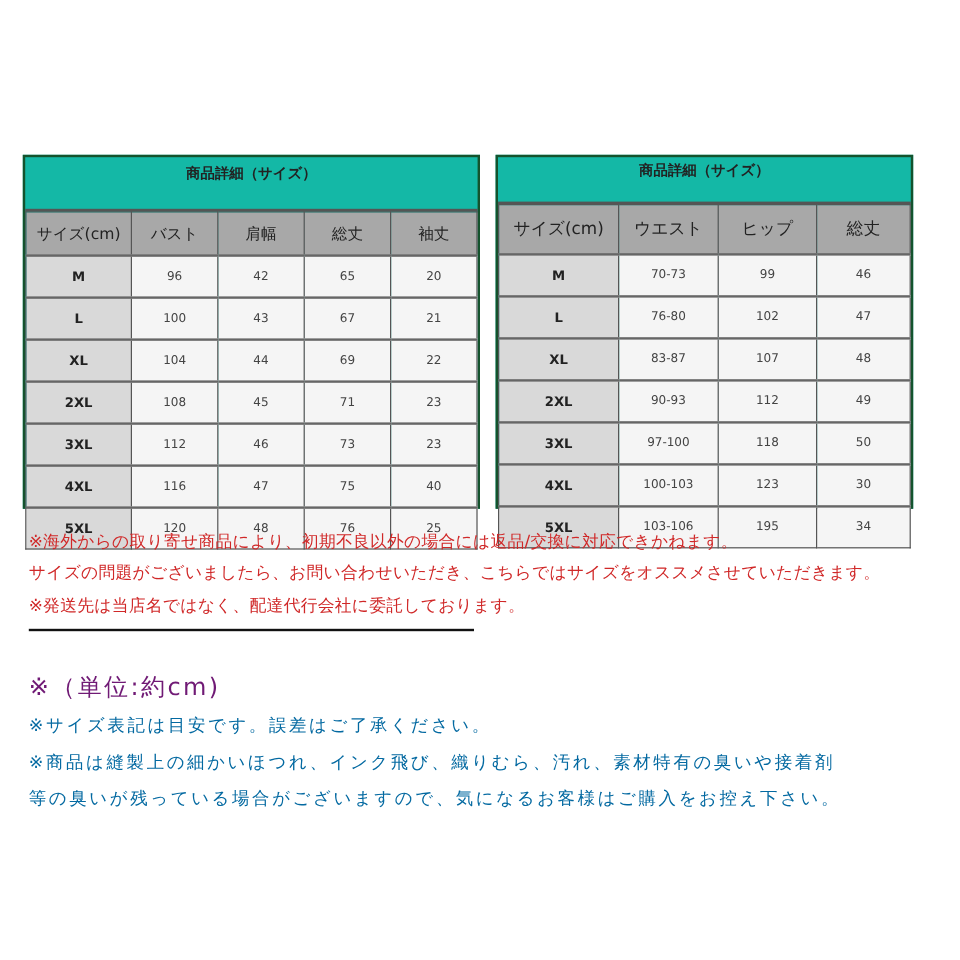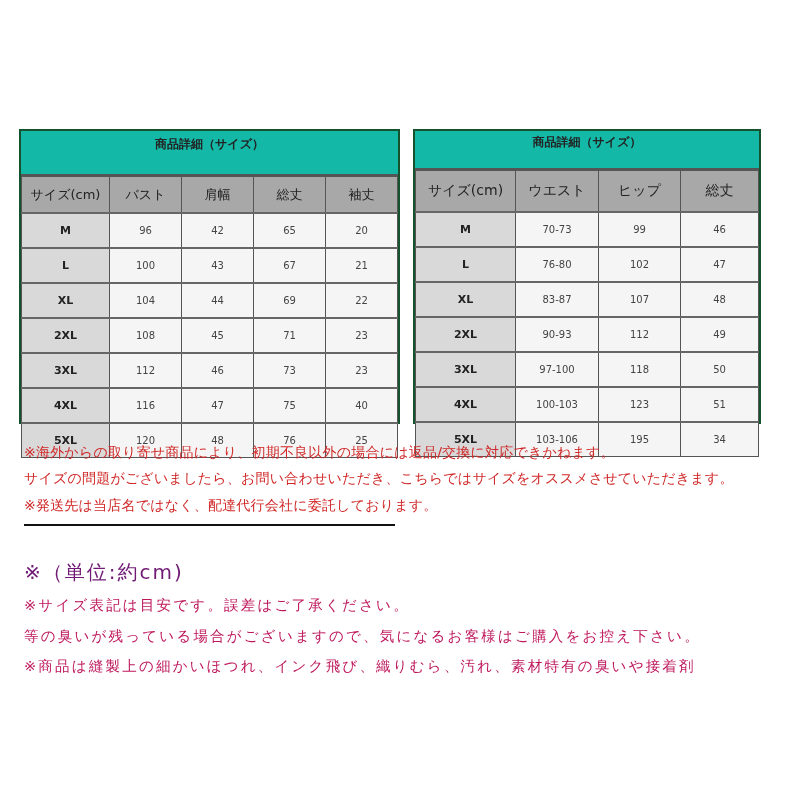--- a/index.html
+++ b/index.html
@@ -21,21 +21,21 @@
   #pants { left:413px; top:129px; width:348px; height:295px; }
   #pants .title { height:39px; padding-top:4px; }
   #pants th { height:38px; font-size:14px; }
   #pants td { height:31px; }
   #pants col.c0 { width:100px; }
   #pants col.c1 { width:83px; }
   #pants col.c2 { width:82px; }
   .notice { position:absolute; left:24px; color:#d02828; font-size:14px; line-height:26px; white-space:nowrap; letter-spacing:0.2px; }
   .divider { position:absolute; left:24px; top:524px; width:371px; height:2px; background:#111; }
   .unit { position:absolute; left:24px; top:552px; font-size:20px; line-height:40px; color:#701a75; letter-spacing:2px; white-space:nowrap; }
-  .notes { position:absolute; left:24px; top:590px; font-size:14.5px; line-height:30.5px; color:#be185d; letter-spacing:2.2px; white-space:nowrap; }
+  .notes { position:absolute; left:24px; top:590px; font-size:14.5px; line-height:30.5px; color:#0369a1; letter-spacing:2.2px; white-space:nowrap; }
   .notes div { height:30.5px; }
 </style>
 </head>
 <body>
 
 <div class="tbl" id="shirt">
   <div class="title">
     <div>商品詳細（サイズ）</div>
   </div>
   <table>
@@ -156,21 +156,21 @@
       <tr>
         <td class="size">3XL</td>
         <td>97-100</td>
         <td>118</td>
         <td>50</td>
       </tr>
       <tr>
         <td class="size">4XL</td>
         <td>100-103</td>
         <td>123</td>
-        <td>51</td>
+        <td>30</td>
       </tr>
       <tr>
         <td class="size">5XL</td>
         <td>103-106</td>
         <td>195</td>
         <td>34</td>
       </tr>
     </tbody>
   </table>
 </div>
@@ -178,15 +178,15 @@
 <div class="notice" style="top:439px;">※海外からの取り寄せ商品により、初期不良以外の場合には返品/交換に対応できかねます。</div>
 <div class="notice" style="top:465px;">サイズの問題がございましたら、お問い合わせいただき、こちらではサイズをオススメさせていただきます。</div>
 <div class="notice" style="top:492px;">※発送先は当店名ではなく、配達代行会社に委託しております。</div>
 
 <div class="divider"></div>
 
 <div class="unit">※（単位:約cm)</div>
 
 <div class="notes">
   <div>※サイズ表記は目安です。誤差はご了承ください。</div>
+  <div>※商品は縫製上の細かいほつれ、インク飛び、織りむら、汚れ、素材特有の臭いや接着剤</div>
   <div>等の臭いが残っている場合がございますので、気になるお客様はご購入をお控え下さい。</div>
-  <div>※商品は縫製上の細かいほつれ、インク飛び、織りむら、汚れ、素材特有の臭いや接着剤</div>
 </div>
 
 </body></html>

